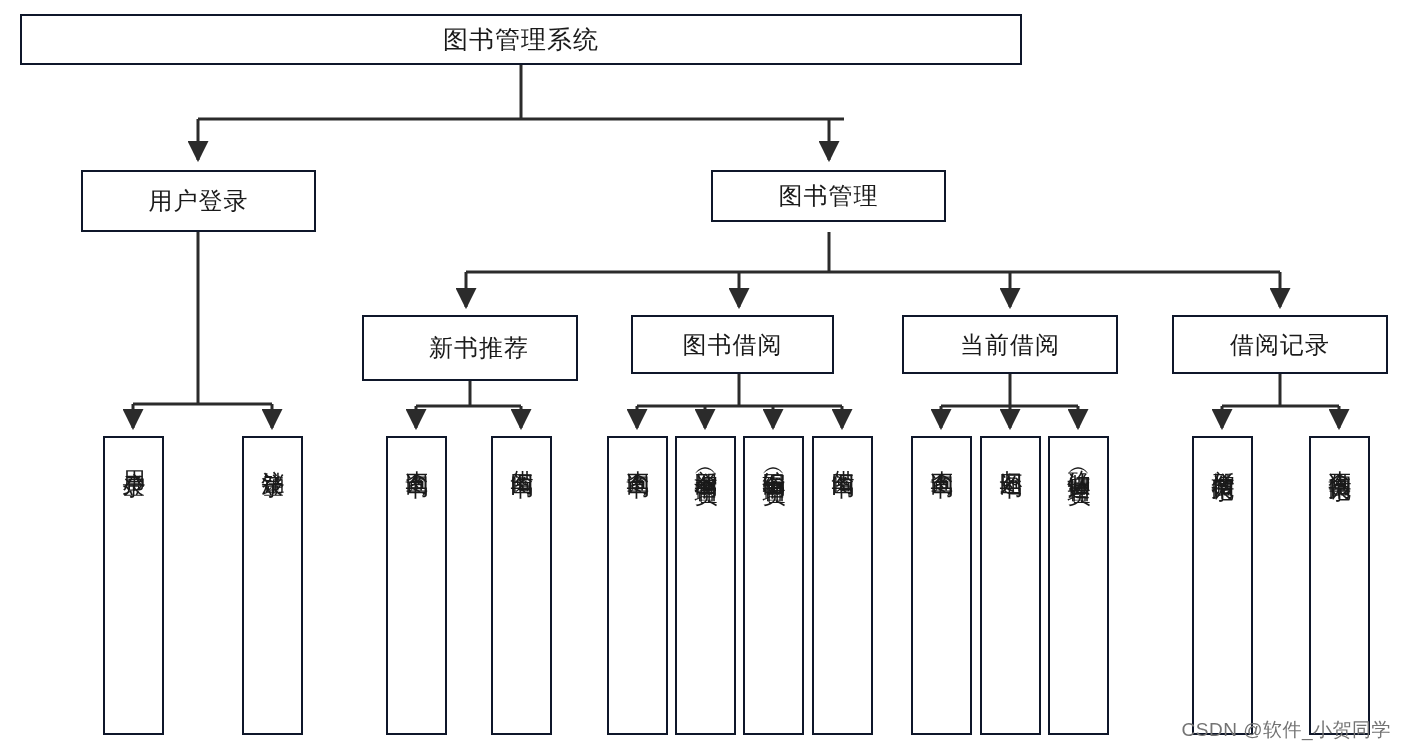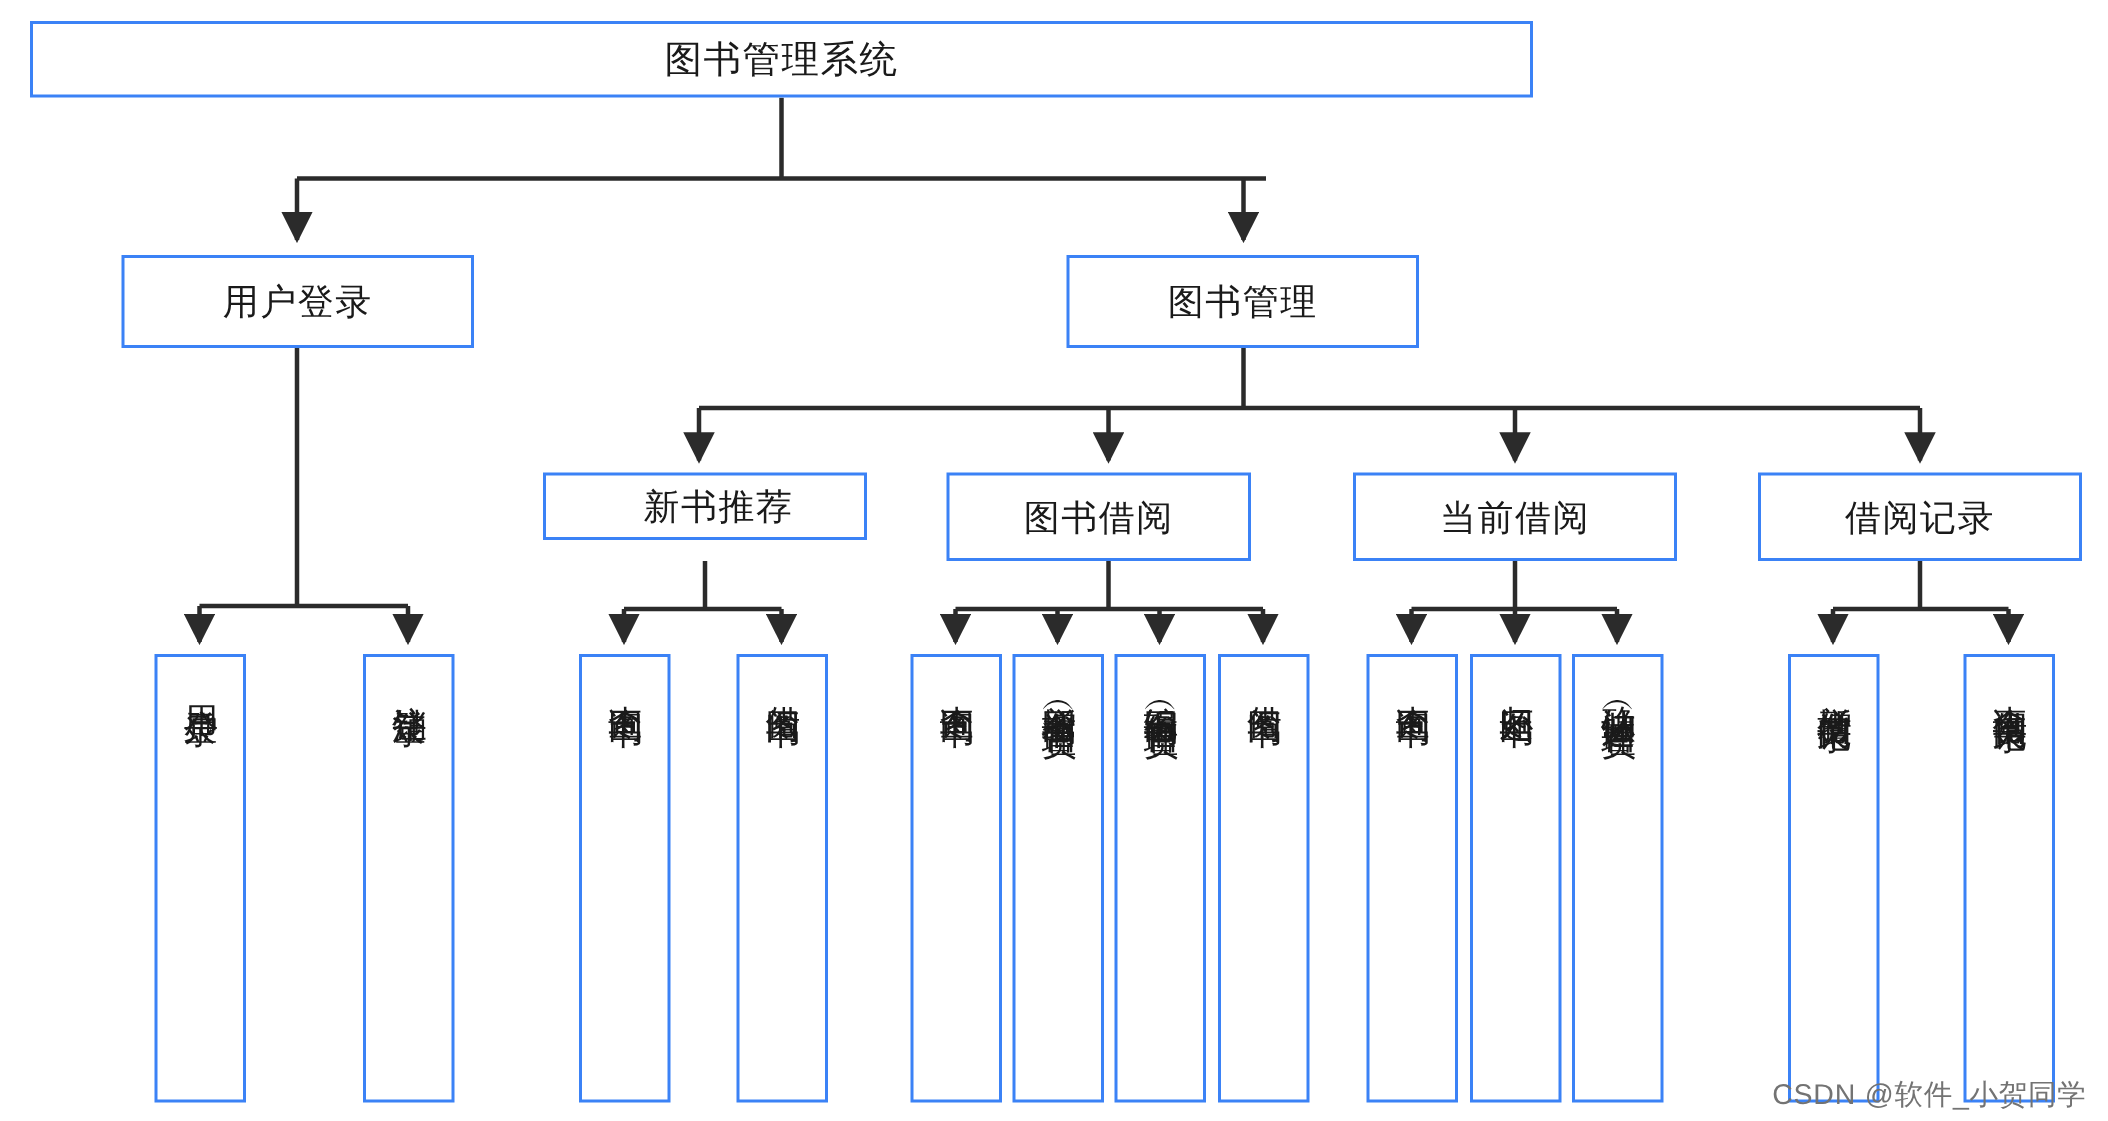--- a/index.html
+++ b/index.html
@@ -15,21 +15,21 @@
     position:absolute;left:0;top:0;width:1405px;height:747px;
   }
   svg#connectors{
     position:absolute;left:0;top:0;width:1405px;height:747px;
     pointer-events:none;
   }
   .node{
     position:absolute;
     box-sizing:border-box;
     background:#ffffff;
-    border:2px solid #3b82f6;
+    border:2px solid #0f172a;
     display:flex;
     align-items:center;
     justify-content:center;
     color:#1a1a1a;
     z-index:2;
   }
   .node.root{
     font-size:25px;
     letter-spacing:1px;
   }
@@ -123,25 +123,25 @@
     </g>
   </svg>
 
   <div class="node root" style="left:20px;top:14px;width:1002px;height:51px;">
     <span>图书管理系统</span>
   </div>
 
   <div class="node level1" style="left:81px;top:170px;width:235px;height:62px;">
     <span>用户登录</span>
   </div>
-  <div class="node level1" style="left:711px;top:170px;width:235px;height:62px;">
+  <div class="node level1" style="left:711px;top:170px;width:235px;height:52px;">
     <span>图书管理</span>
   </div>
 
-  <div class="node level2" style="left:362px;top:315px;width:216px;height:45px;padding-left:18px;">
+  <div class="node level2" style="left:362px;top:315px;width:216px;height:66px;padding-left:18px;">
     <span>新书推荐</span>
   </div>
   <div class="node level2" style="left:631px;top:315px;width:203px;height:59px;">
     <span>图书借阅</span>
   </div>
   <div class="node level2" style="left:1172px;top:315px;width:216px;height:59px;">
     <span>借阅记录</span>
   </div>
   <div class="node level2" style="left:902px;top:315px;width:216px;height:59px;">
     <span>当前借阅</span>

